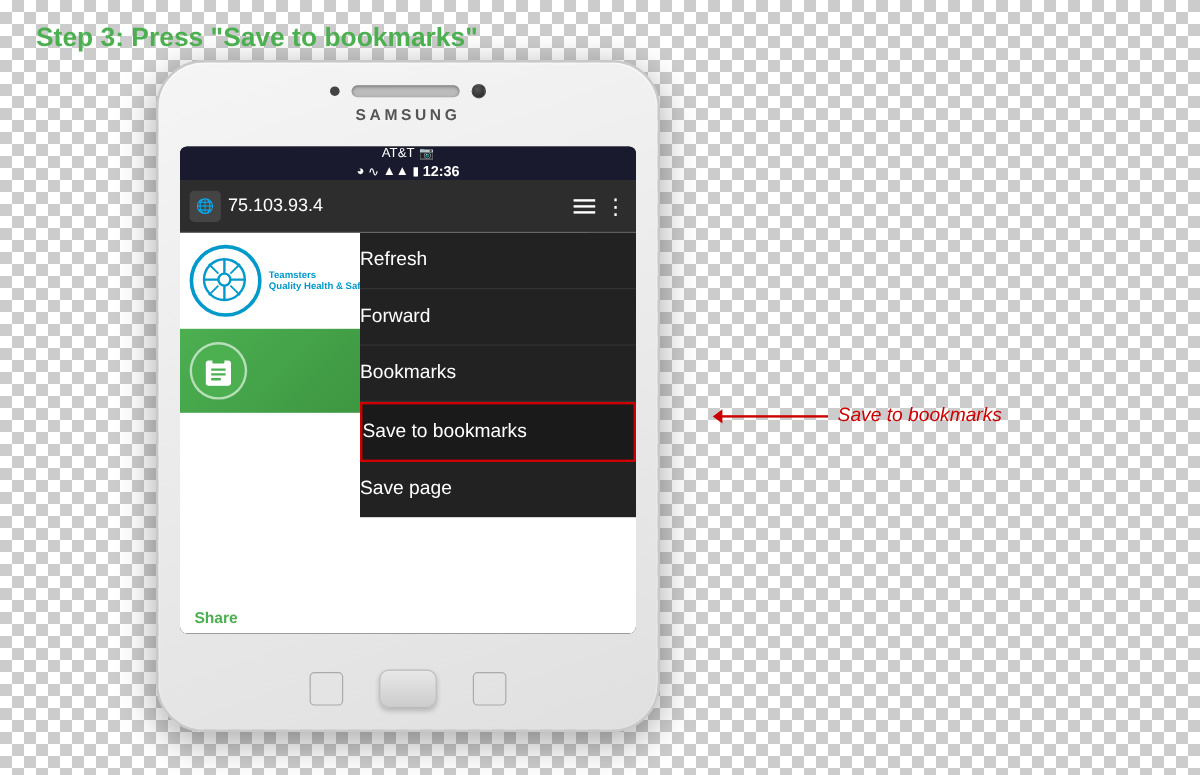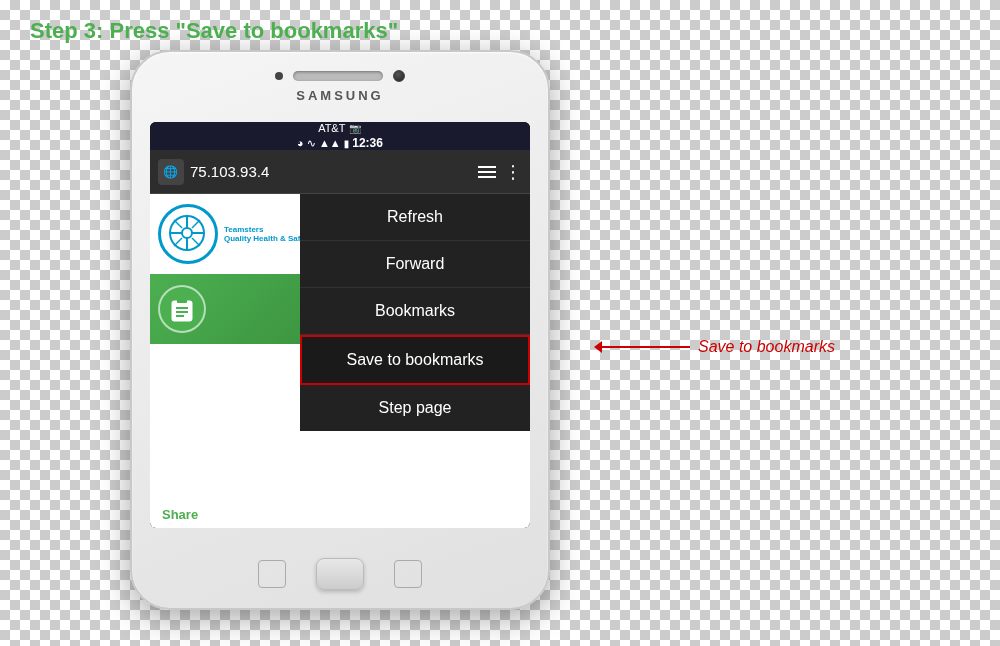--- a/index.html
+++ b/index.html
@@ -278,26 +278,25 @@
     .dropdown-menu {
       position: absolute;
       top: 0;
       right: 0;
       width: 230px;
       background: #222;
       z-index: 10;
     }
 
     .dropdown-item {
-      padding: 14px 29px;
+      padding: 14px 0;
       color: #fff;
       font-size: 16px;
       border-bottom: 1px solid #333;
       cursor: pointer;
-      text-align: center;
     }
 
     .dropdown-item:last-child {
       border-bottom: none;
     }
 
     .dropdown-item.highlighted {
       background: #1a1a1a;
       border: 2px solid #cc0000;
       color: #fff;
@@ -464,21 +463,21 @@
         </div>
       </div>
 
       <div style="position:absolute; bottom:6px; left:12px; color:#4caf50; font-size:13px; font-weight:bold; z-index:2;">Share</div>
 
       <div class="dropdown-menu">
         <div class="dropdown-item">Refresh</div>
         <div class="dropdown-item">Forward</div>
         <div class="dropdown-item">Bookmarks</div>
         <div class="dropdown-item highlighted">Save to bookmarks</div>
-        <div class="dropdown-item">Step page</div>
+        <div class="dropdown-item">Save page</div>
       </div>
 
     </div>
 
   </div>
 
   <div class="phone-home-area">
     <div class="nav-button"></div>
     <div class="home-button"></div>
     <div class="nav-button"></div>

